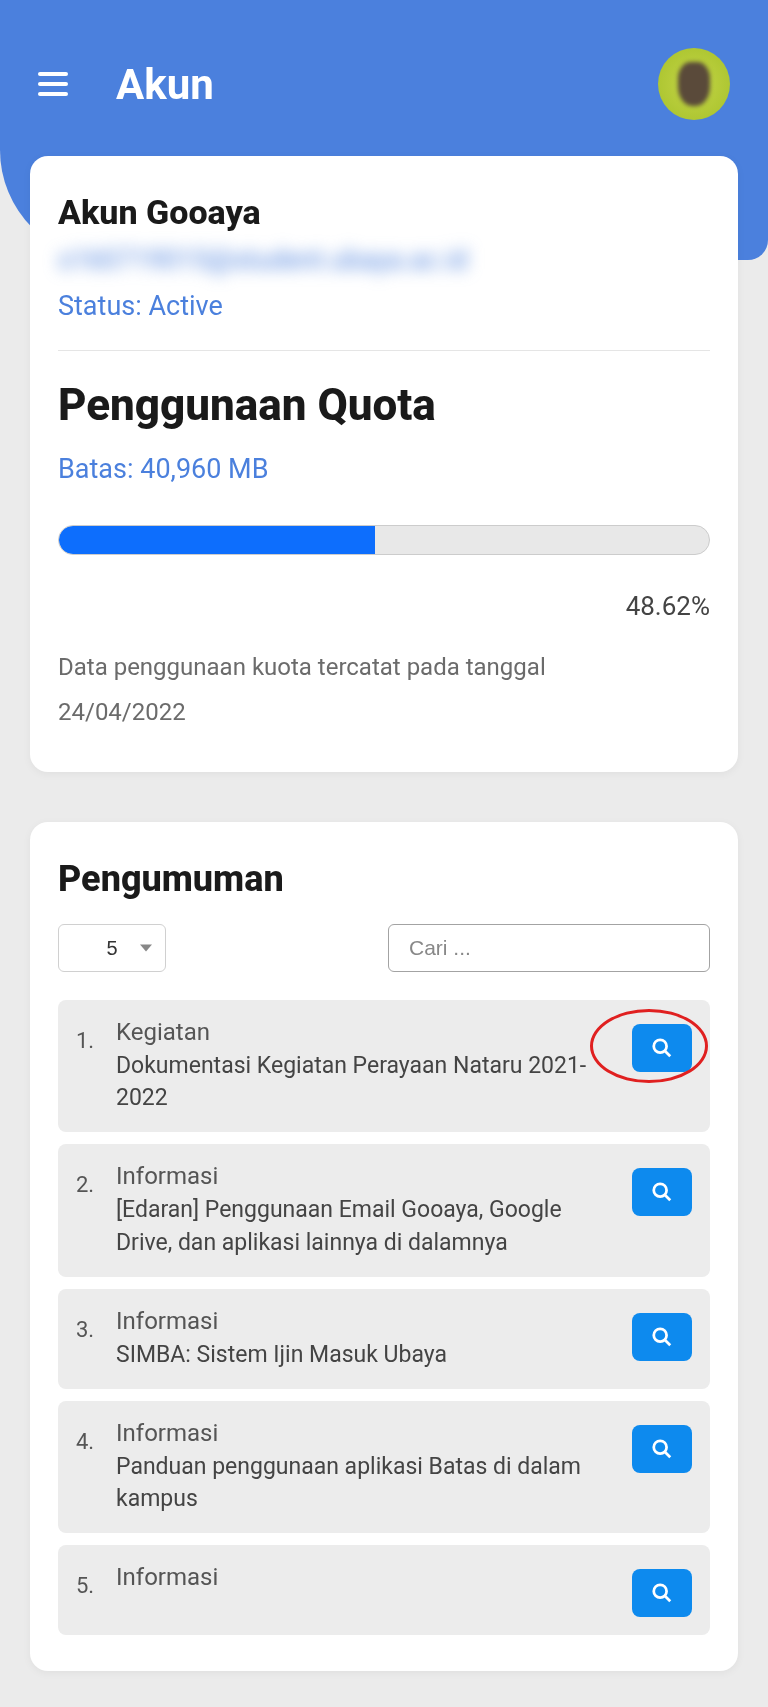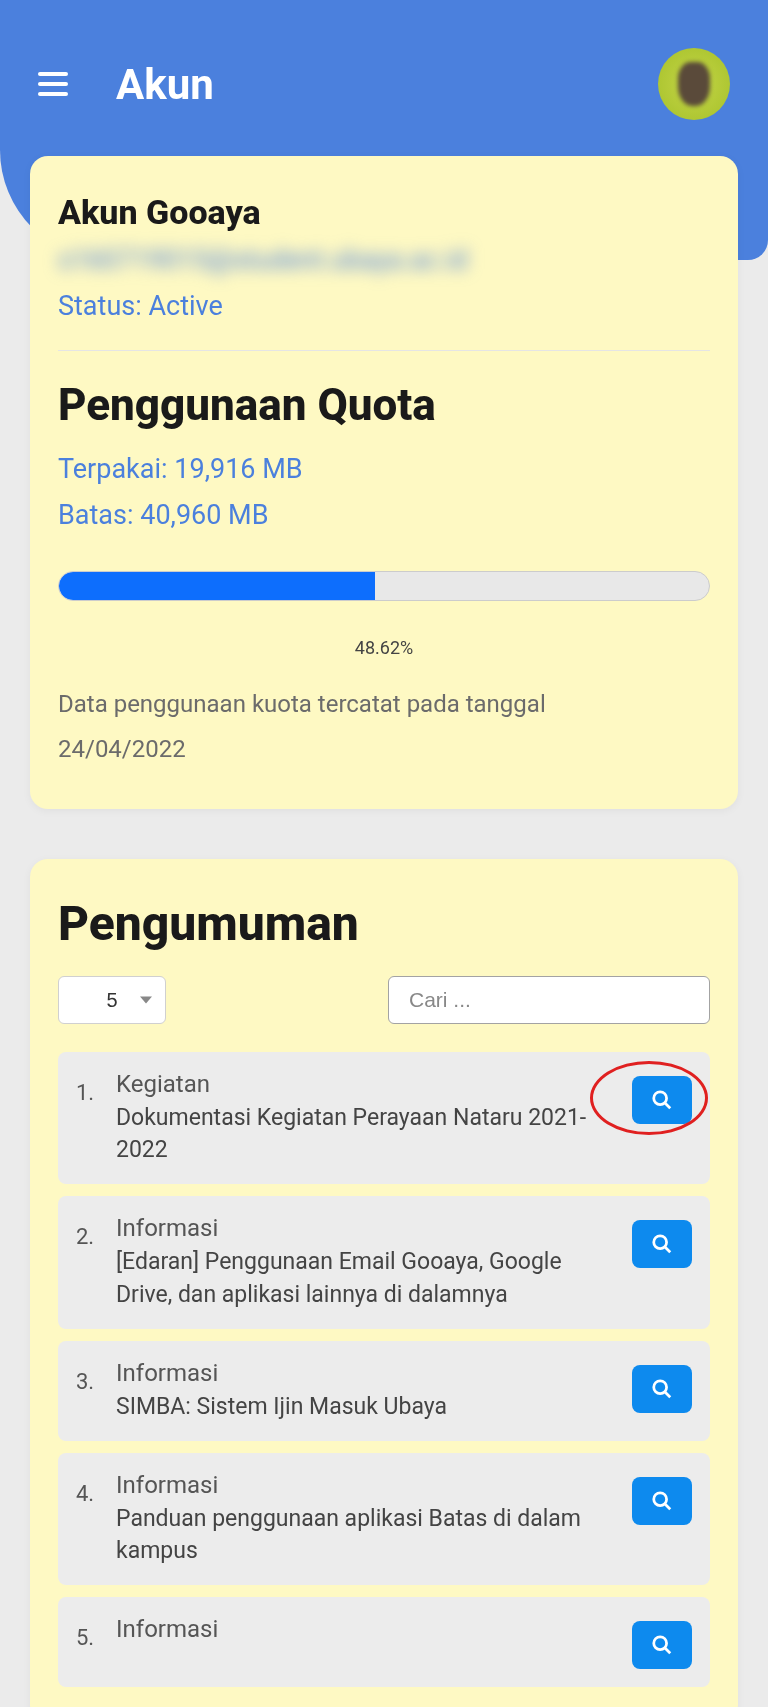--- a/index.html
+++ b/index.html
@@ -76,21 +76,21 @@
       left: 28%;
       width: 44%;
       height: 60%;
       background: #5a4a3a;
       border-radius: 40% 40% 45% 45%;
       filter: blur(2px);
     }
     .card {
       position: relative;
       z-index: 2;
-      background: #fef9c3;
+      background: #ffffff;
       margin: 36px 30px;
       border-radius: 18px;
       padding: 36px 28px;
       box-shadow: 0 2px 8px rgba(0,0,0,0.05);
     }
     .account-title {
       font-size: 34px;
       font-weight: 800;
       color: #1a1a1a;
       margin-bottom: 12px;
@@ -133,36 +133,36 @@
       border-radius: 30px;
       border: 1px solid #ccc;
       overflow: hidden;
     }
     .progress-fill {
       height: 100%;
       background: #0d6efd;
       border-radius: 30px 0 0 30px;
     }
     .quota-percent {
-      text-align: center;
-      font-size: 18px;
+      text-align: right;
+      font-size: 26px;
       color: #444;
       margin-top: 36px;
     }
     .quota-note {
       color: #6b6b6b;
       font-size: 24px;
       margin-top: 24px;
       line-height: 1.9;
     }
     .announcements-card {
       margin-top: 50px;
     }
     .announcements-title {
-      font-size: 48px;
+      font-size: 36px;
       font-weight: 800;
       color: #1a1a1a;
       margin-bottom: 24px;
     }
     .controls-row {
       display: flex;
       justify-content: space-between;
       gap: 20px;
       margin-bottom: 28px;
     }
@@ -293,24 +293,20 @@
 <div class="card">
   <h2 class="account-title">Akun Gooaya</h2>
   <div class="blurred-email">s160719015@student.ubaya.ac.id</div>
   <div class="status-line">
     <span>Status:</span>
     <span>Active</span>
   </div>
   <hr class="divider">
   <h2 class="quota-title">Penggunaan Quota</h2>
   <div class="quota-text">
-    <span>Terpakai:</span>
-    <span>19,916 MB</span>
-  </div>
-  <div class="quota-text">
     <span>Batas:</span>
     <span>40,960 MB</span>
   </div>
   <div class="progress-container">
     <div class="progress-fill" style="width:48.62%"></div>
   </div>
   <div class="quota-percent">48.62%</div>
   <div class="quota-note">
     <div>Data penggunaan kuota tercatat pada tanggal</div>
     <div>24/04/2022</div>

